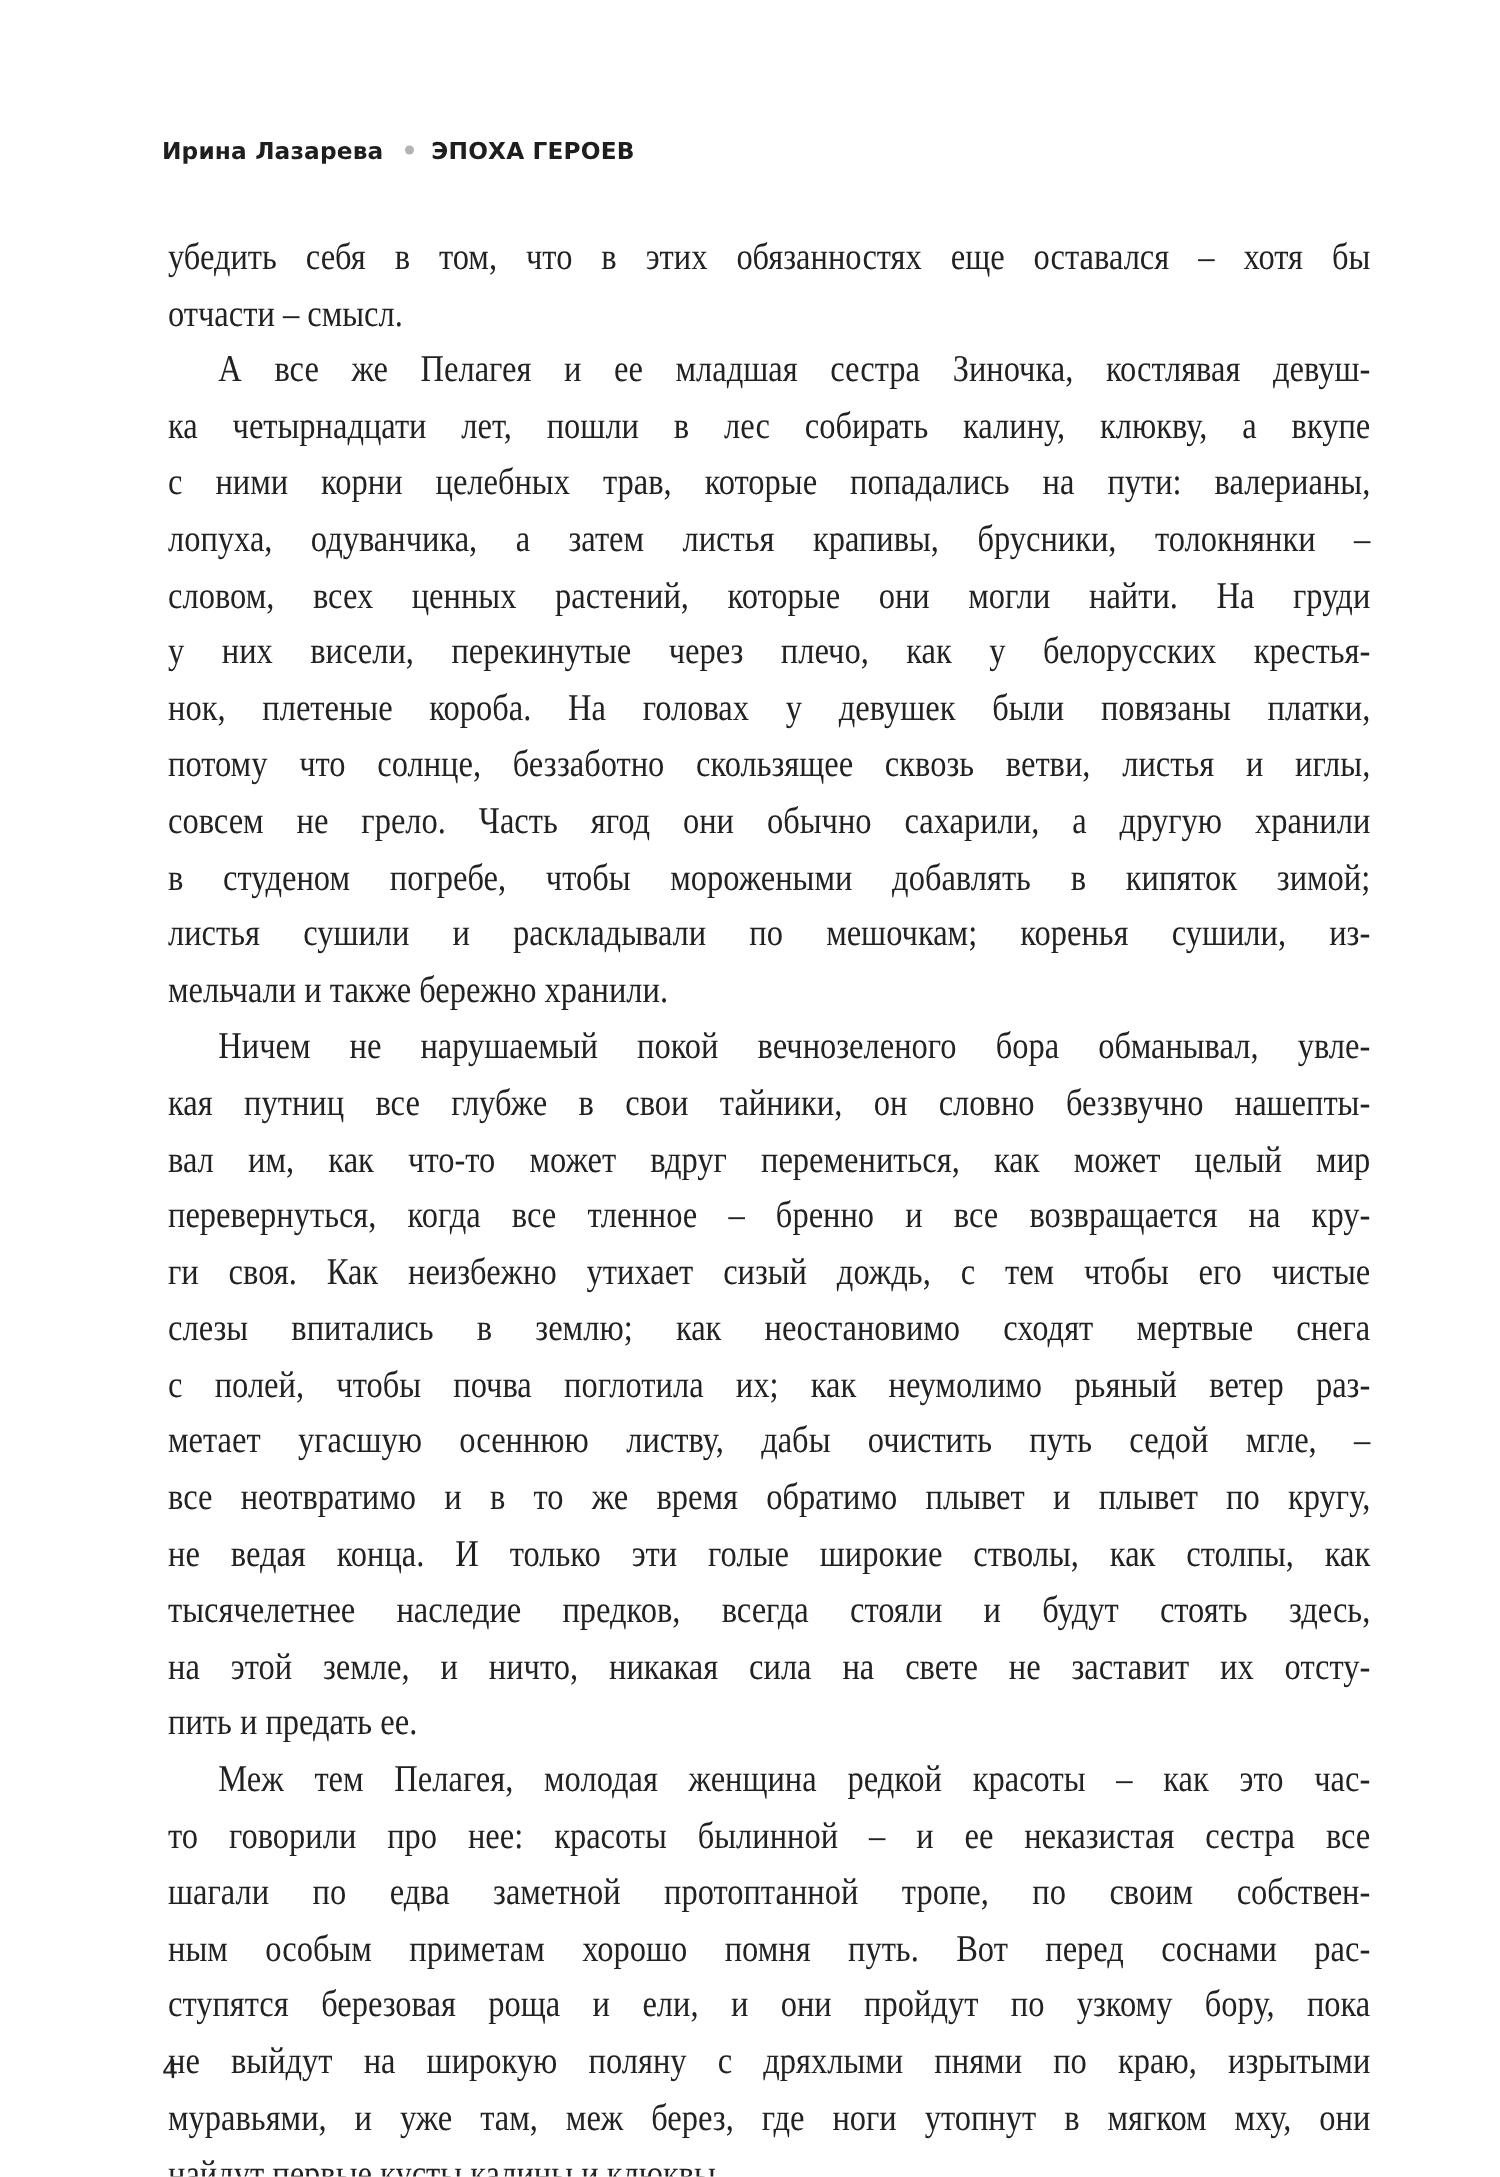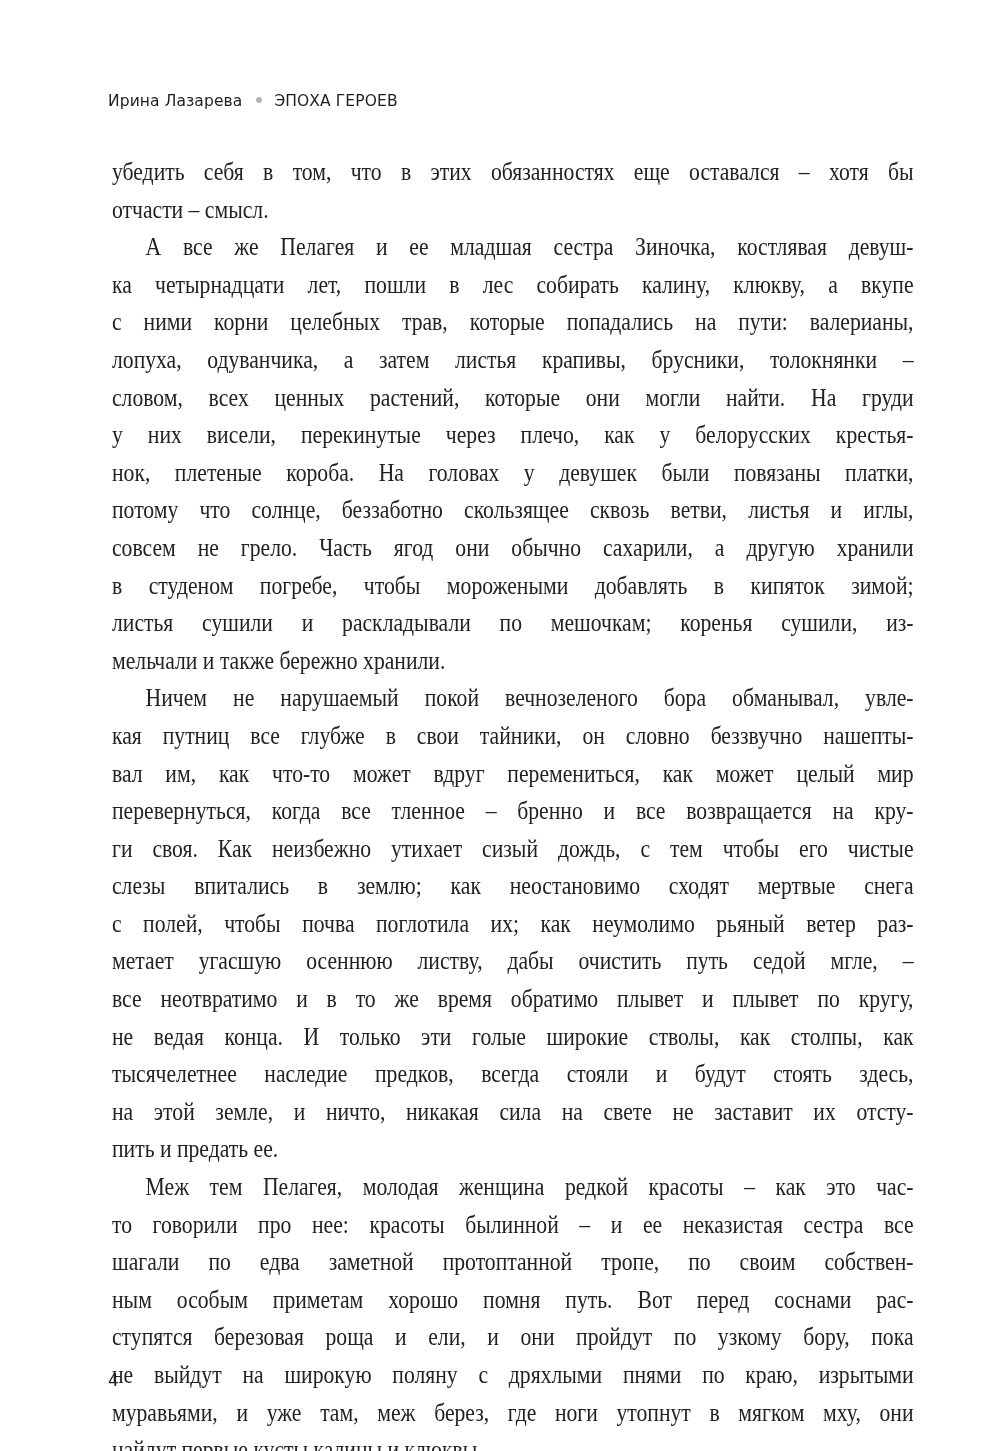--- a/index.html
+++ b/index.html
@@ -1,21 +1,21 @@
 <!DOCTYPE html>
 <html><head>
 <meta charset="utf-8">
 <style>
   html, body { margin: 0; padding: 0; background: #ffffff; }
   body { width: 1000px; height: 1451px; position: relative; overflow: hidden; }
   .page { position: absolute; left: 0; top: 0; width: 1000px; height: 1451px; background: #fff; }
   .running-head {
     position: absolute; left: 108px; top: 92px;
     font-family: "DejaVu Sans", sans-serif; font-size: 15.5px; color: #1e1e1e;
-    display: flex; align-items: center; letter-spacing: 0.1px;
+    display: flex; align-items: center; letter-spacing: 0.1px; font-weight: bold;
   }
   .running-head .dot {
     display: inline-block; width: 6px; height: 6px; border-radius: 50%;
     background: #b3b3b3; margin: 0 12px 0 14px; position: relative; top: -1px;
   }
   .body-text {
     position: absolute; left: 112px; top: 153px; width: 802px;
     font-family: "Liberation Serif", "DejaVu Serif", serif;
     font-size: 25.2px; color: #222; line-height: 37.6px;
     transform: scaleX(0.86); transform-origin: left top; width: 932px;

